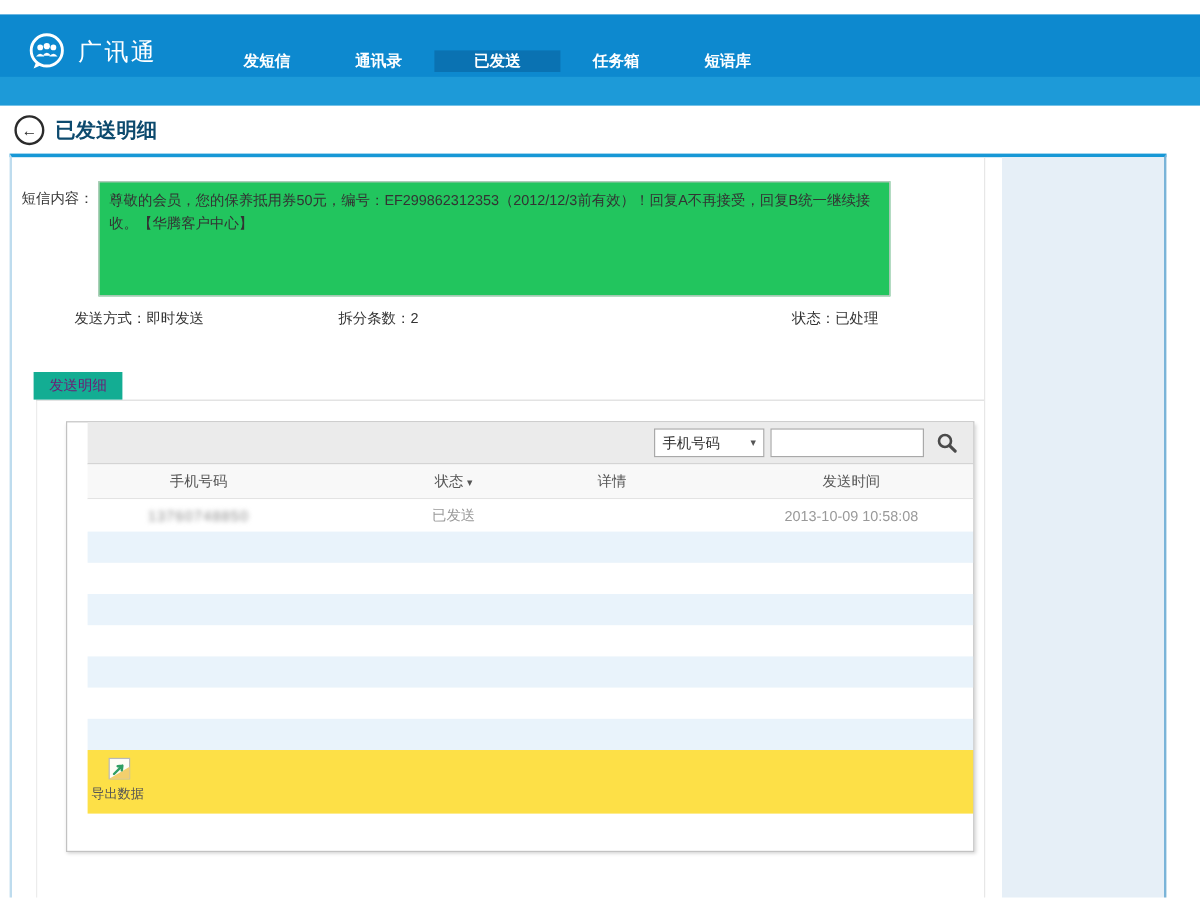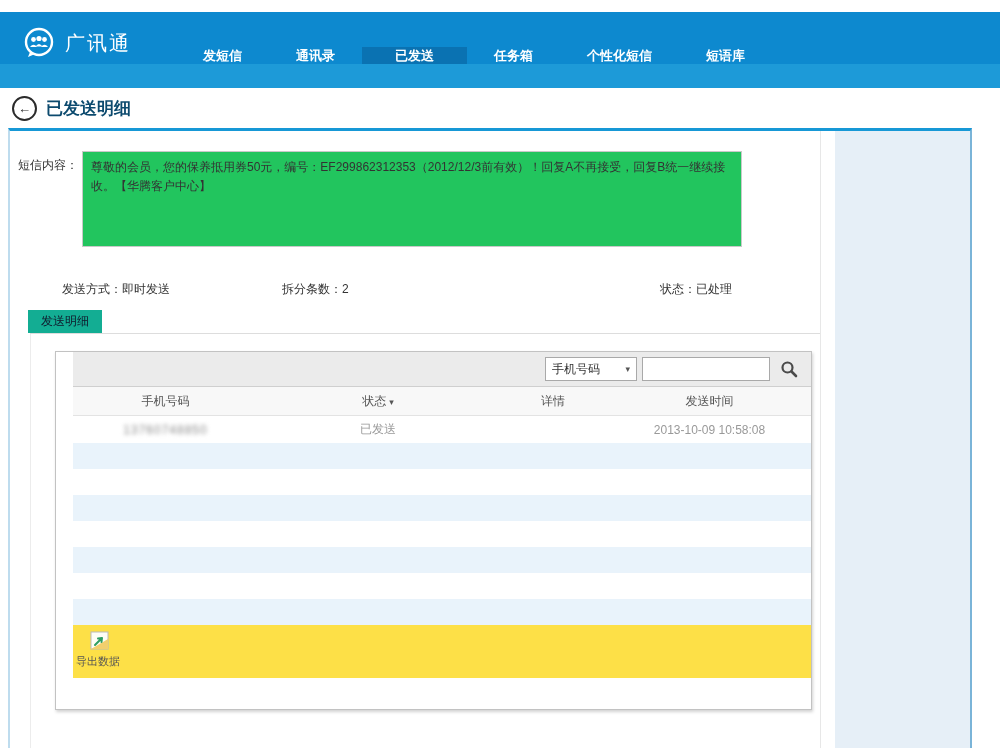--- a/index.html
+++ b/index.html
@@ -7,21 +7,21 @@
     width:1000px;height:748px;position:relative;overflow:hidden;
     background:#ffffff;
     font-family:"Liberation Sans","DejaVu Sans",sans-serif;
     color:#333;
   }
   
   .hdr{position:absolute;left:0;top:12px;width:1000px;height:53px;background:var(--header_blue);}
   .hdr-strip{position:absolute;left:0;top:64px;width:1000px;height:24px;background:var(--header_strip);}
   .brand{position:absolute;left:22px;top:14px;display:flex;align-items:center;gap:9px;color:#fff;}
   .brand-name{font-size:20px;letter-spacing:2px;}
-  .nav{position:absolute;left:176px;bottom:0;height:28px;display:flex;align-items:flex-end;margin-top:32px;}
+  .nav{position:absolute;left:176px;bottom:0;height:28px;display:flex;align-items:center;margin-top:32px;}
   .nav-tab{display:flex;align-items:center;padding:0 27px;color:#fff;font-size:13px;font-weight:bold;cursor:pointer;}
   .nav-tab.active{background:var(--header_active);padding:0 33px;}
   
   .title-row{position:absolute;left:12px;top:96px;display:flex;align-items:center;gap:9px;}
   .back-circle{width:21px;height:21px;border:2px solid #2b2b2b;border-radius:50%;
     display:flex;align-items:center;justify-content:center;font-size:13px;font-weight:bold;color:#2b2b2b;cursor:pointer;}
   .page-title{font-size:17px;font-weight:bold;color:#0c4a6e;}
   
   .panel{position:absolute;left:8px;top:128px;width:960px;height:620px;background:#fff;
     border-top:3px solid var(--panel_top);border-left:2px solid #bedcee;border-right:2px solid #7ab4d8;}
@@ -29,44 +29,44 @@
   .vline-l{position:absolute;left:20px;top:202px;bottom:0;width:1px;background:#ececec;}
   .vline-r{position:absolute;left:810px;top:0;bottom:0;width:1px;background:#e7e7e7;}
   .hline{position:absolute;left:20px;top:202px;width:790px;height:1px;background:#dddddd;}
   
   .msg-label{position:absolute;left:8px;top:26px;width:62px;font-size:12px;color:#333;}
   .msg-box{position:absolute;left:72px;top:20px;width:660px;height:96px;border:1px solid #c9c9c9;
     background:#22c55e;font-size:12px;line-height:19px;padding:6px 8px;box-sizing:border-box;color:#333;}
   
   .meta-row{position:absolute;left:0;width:808px;height:20px;line-height:20px;font-size:12px;}
   .meta-row.r1{top:124px;} .meta-row.r2{top:144px;}
-  .m-cell{position:absolute;top:0;white-space:nowrap;margin-top:24px;}
+  .m-cell{position:absolute;top:0;white-space:nowrap;}
   .m-c1{left:0;} .m-c2{left:220px;} .m-c3{left:590px;}
   .m-label{display:inline-block;text-align:right;}
   .m-c1 .m-label{width:112px;} .m-c2 .m-label{width:112px;} .m-c3 .m-label{width:96px;}
   
-  .detail-tab{position:absolute;left:18px;top:179px;height:23px;background:var(--teal);color:#0f172a;
+  .detail-tab{position:absolute;left:18px;top:179px;height:23px;background:var(--teal);color:#701a75;
     font-size:12px;display:flex;align-items:center;padding:0 13px;cursor:pointer;}
   
   .grid{position:absolute;left:45px;top:220px;width:738px;height:357px;border:1px solid #c2c2c2;
     box-sizing:content-box;background:#fff;box-shadow:1px 2px 3px rgba(0,0,0,.18);padding-left:17px;}
   .search-row{height:35px;background:#ebebeb;border-bottom:1px solid #cfcfcf;
     display:flex;align-items:center;justify-content:flex-end;gap:5px;padding-right:8px;box-sizing:border-box;}
   .dropdown{width:92px;height:24px;background:#fff;border:1px solid #a9a9a9;font-size:12px;color:#333;
     display:flex;align-items:center;justify-content:space-between;padding:0 6px;box-sizing:border-box;cursor:pointer;}
   .dd-caret{font-size:9px;color:#555;}
   .search-input{width:128px;height:24px;border:1px solid #a9a9a9;box-sizing:border-box;font-size:12px;padding:0 4px;}
   .search-btn{width:28px;height:26px;display:flex;align-items:center;justify-content:center;cursor:pointer;}
   .trow{display:flex;align-items:center;}
   .thead{height:28px;background:#f8f8f8;border-bottom:1px solid #e3e3e3;color:#555;font-size:12px;}
   .tdata{height:27px;background:#fff;color:#999;font-size:12px;}
   .erow{height:26px;}
   .erow.alt{background:var(--alt_row);}
   .c1{width:185px;text-align:center;} .c2{width:240px;text-align:center;}
-  .c3{width:110px;text-align:center;} .c4{width:203px;text-align:center;}
+  .c3{width:110px;text-align:left;} .c4{width:203px;text-align:center;}
   .sort-caret{font-size:9px;color:#555;margin-left:3px;}
   .redacted{filter:blur(2px);color:#8a8a8a;letter-spacing:1px;}
   
   .export{height:53px;background:#fde047;position:relative;}
   .export-icon{position:absolute;left:17px;top:6px;width:19px;height:19px;cursor:pointer;}
   .export-label{position:absolute;left:3px;top:29px;font-size:11px;color:#555;cursor:pointer;}
   
   .pager{height:29px;background:#ebebeb;border-top:1px solid #cfcfcf;
     display:flex;align-items:center;justify-content:flex-end;gap:6px;padding-right:10px;box-sizing:border-box;
     font-size:12px;color:#555;}
@@ -91,21 +91,20 @@
         <path d="M19 21 q3.5 -4.5 7 0 Z" fill="#ffffff"></path>
       </svg>
     </span>
     <span class="brand-name">广讯通</span>
   </div>
   <div class="nav">
     <div class="nav-tab">发短信</div>
     <div class="nav-tab">通讯录</div>
     <div class="nav-tab active">已发送</div>
     <div class="nav-tab">任务箱</div>
-    <div class="nav-tab">个性化短信</div>
     <div class="nav-tab">短语库</div>
   </div>
 </div>
 <div class="hdr-strip"></div>
 
 <div class="title-row">
   <div class="back-circle">←</div>
   <div class="page-title">已发送明细</div>
 </div>
 

